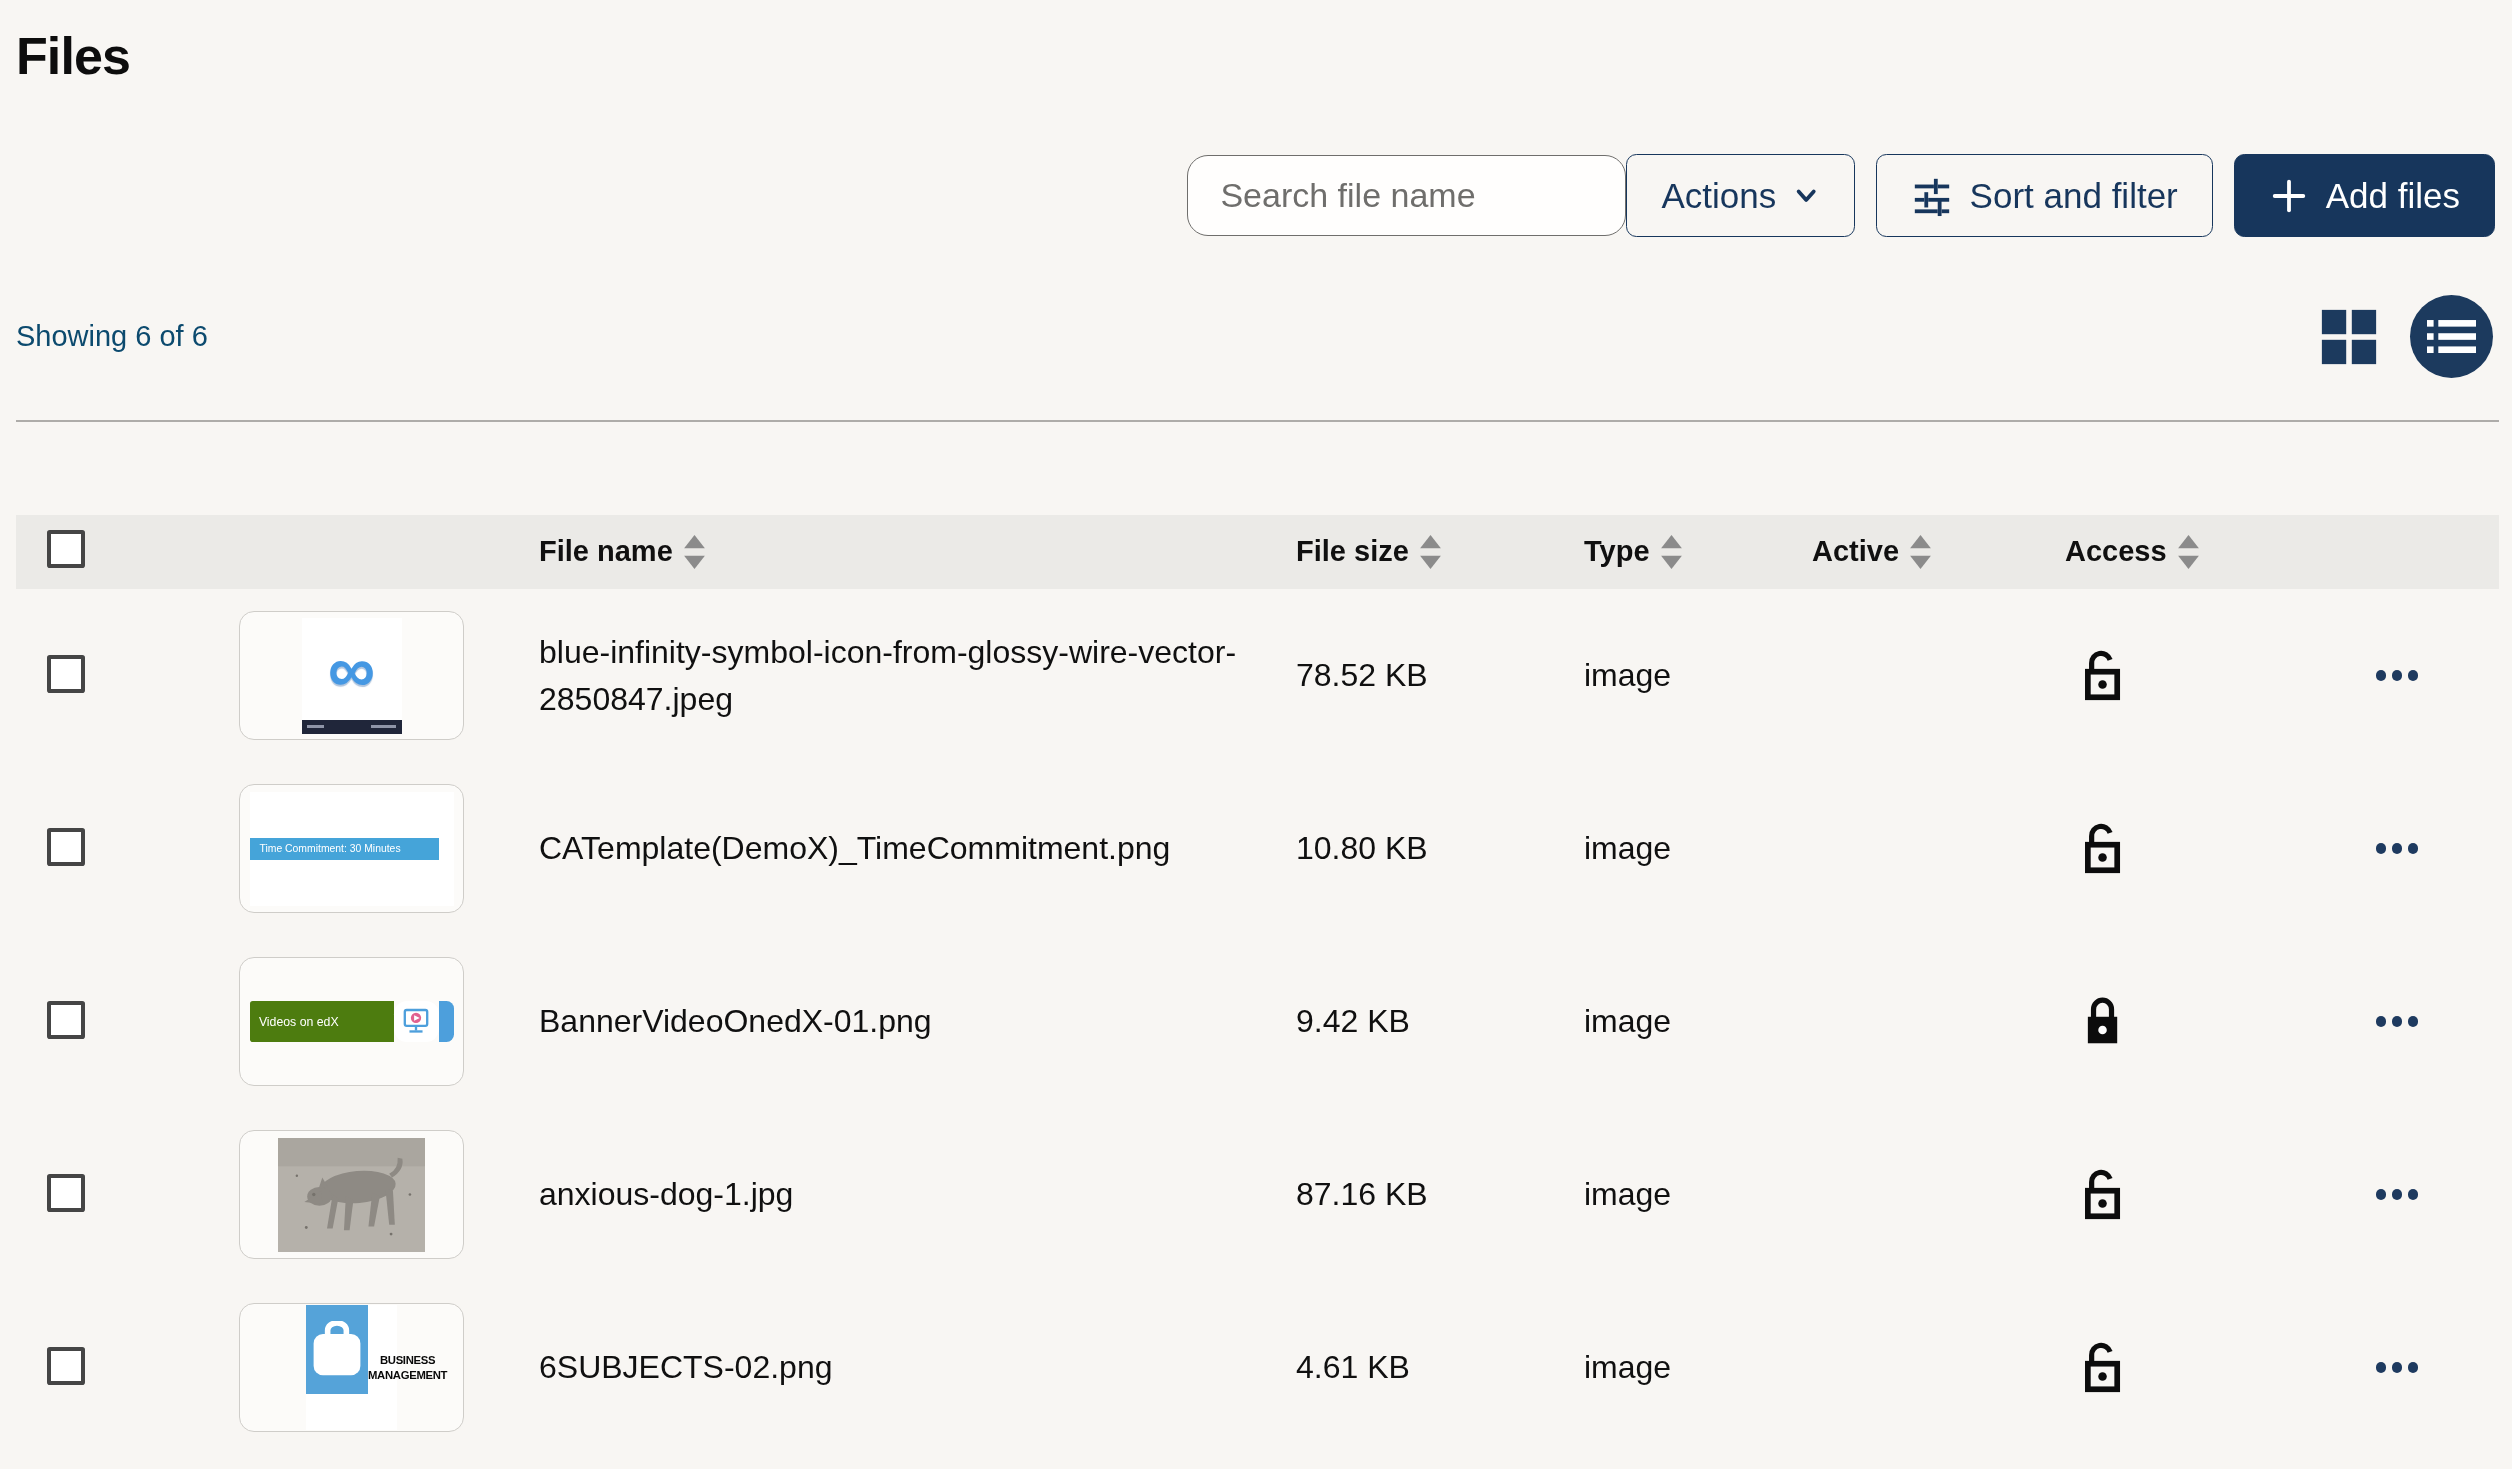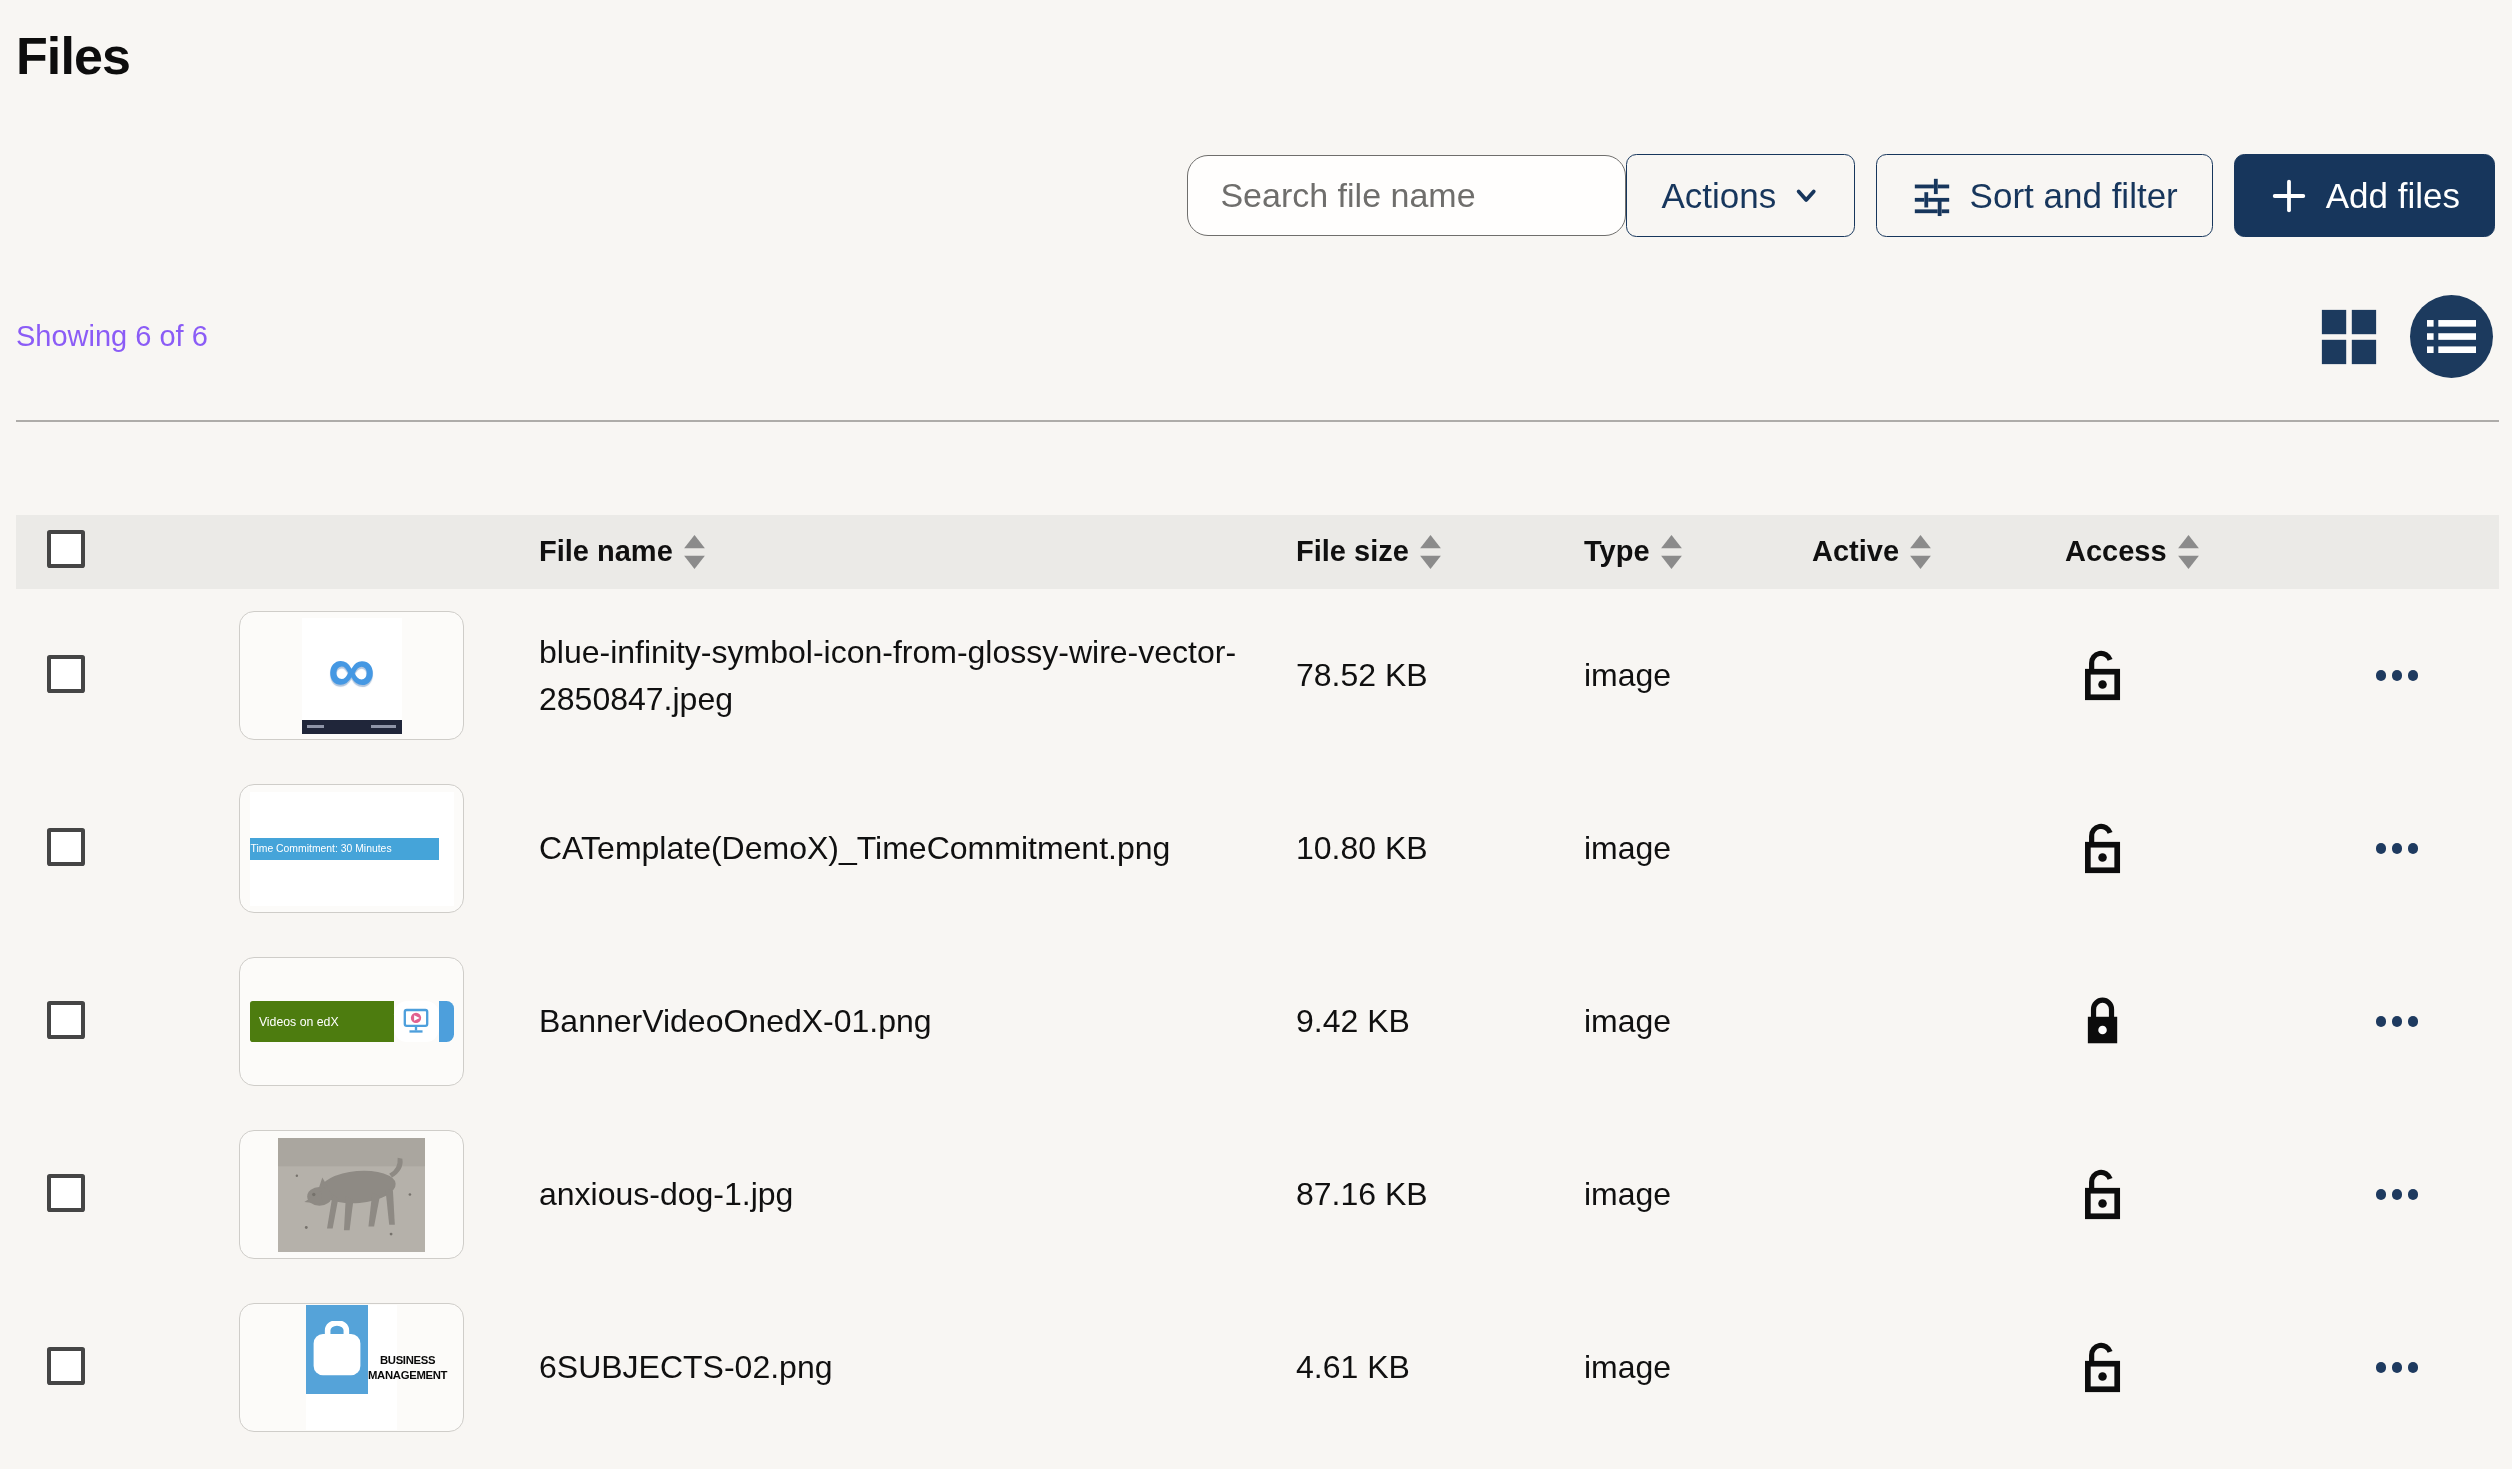--- a/index.html
+++ b/index.html
@@ -40,21 +40,21 @@
   }
   .btn-outline { background:transparent; border:1.9px solid #17365c; color:#17365c; }
   .btn-solid   { background:#17365c; border:1.9px solid #17365c; color:#ffffff; }
   .btn svg { flex:0 0 auto; }
 
   
   .summary-row {
     margin-top:58px;
     display:flex; align-items:center; justify-content:space-between;
   }
-  .showing-text { font-size:29px; color:#8b5cf6; }
+  .showing-text { font-size:29px; color:#0c4a6e; }
   .view-toggles { display:flex; align-items:center; gap:28px; padding-right:5.7px; }
   .icon-btn { background:transparent; border:none; cursor:pointer; display:flex; align-items:center; justify-content:center; }
   .grid-toggle { width:66px; height:66px; }
   .list-toggle {
     width:83px; height:83px; border-radius:50%; background:#1c3a5e;
   }
 
   .divider {
     margin-top:42px;
     border:none; border-top:2.8px solid #aeaca9;
@@ -99,21 +99,21 @@
   .thumb-infinity { width:100px; height:116px; background:#ffffff; display:flex; flex-direction:column; }
   .thumb-infinity .inf-body { flex:1; display:flex; align-items:center; justify-content:center;
       font-size:66px; font-weight:700; color:#4598e3; line-height:1;
       text-shadow:0 1.9px 0.9px rgba(30,90,160,.35); }
   .thumb-infinity .inf-footer { height:14px; background:#20263a; display:flex; align-items:center; justify-content:space-between; padding:0 5.7px; }
   .thumb-infinity .inf-footer i { display:block; width:17px; height:2.8px; background:#8f95a8; }
   .thumb-infinity .inf-footer i:last-child { width:24.5px; }
 
   .thumb-time { width:204px; height:114px; background:#ffffff; display:flex; align-items:center; }
   .time-bar { width:189px; height:22px; background:#45a4d9; display:flex; align-items:center;
-      padding-left:1px; color:#ffffff; font-size:10.4px; white-space:nowrap; }
+      padding-left:10px; color:#ffffff; font-size:10.4px; white-space:nowrap; }
 
   .thumb-banner { width:204px; display:flex; align-items:center; }
   .banner-bar { flex:1; height:41px; background:#4d7c0f; border-radius:2.8px 0 0 2.8px;
       display:flex; align-items:center; padding-left:9.4px; color:#ffffff; font-size:12.3px; white-space:nowrap; }
   .banner-notch { width:45px; height:41px; background:#ffffff; border-radius:13.2px;
       display:flex; align-items:center; justify-content:center; }
   .banner-tail { width:15px; height:41px; background:#4d9fdc; border-radius:0 7.5px 7.5px 0; }
 
   .thumb-dog { width:147px; height:114px; }
 

